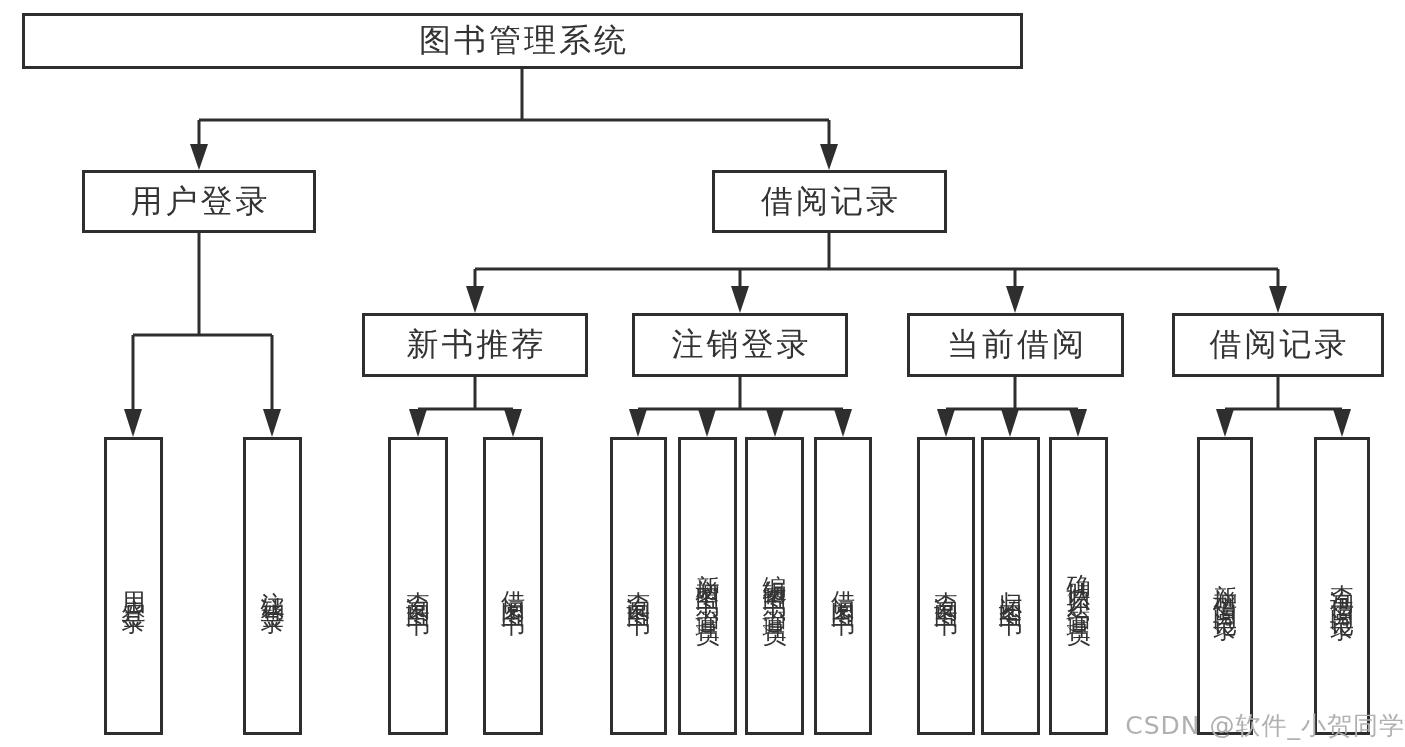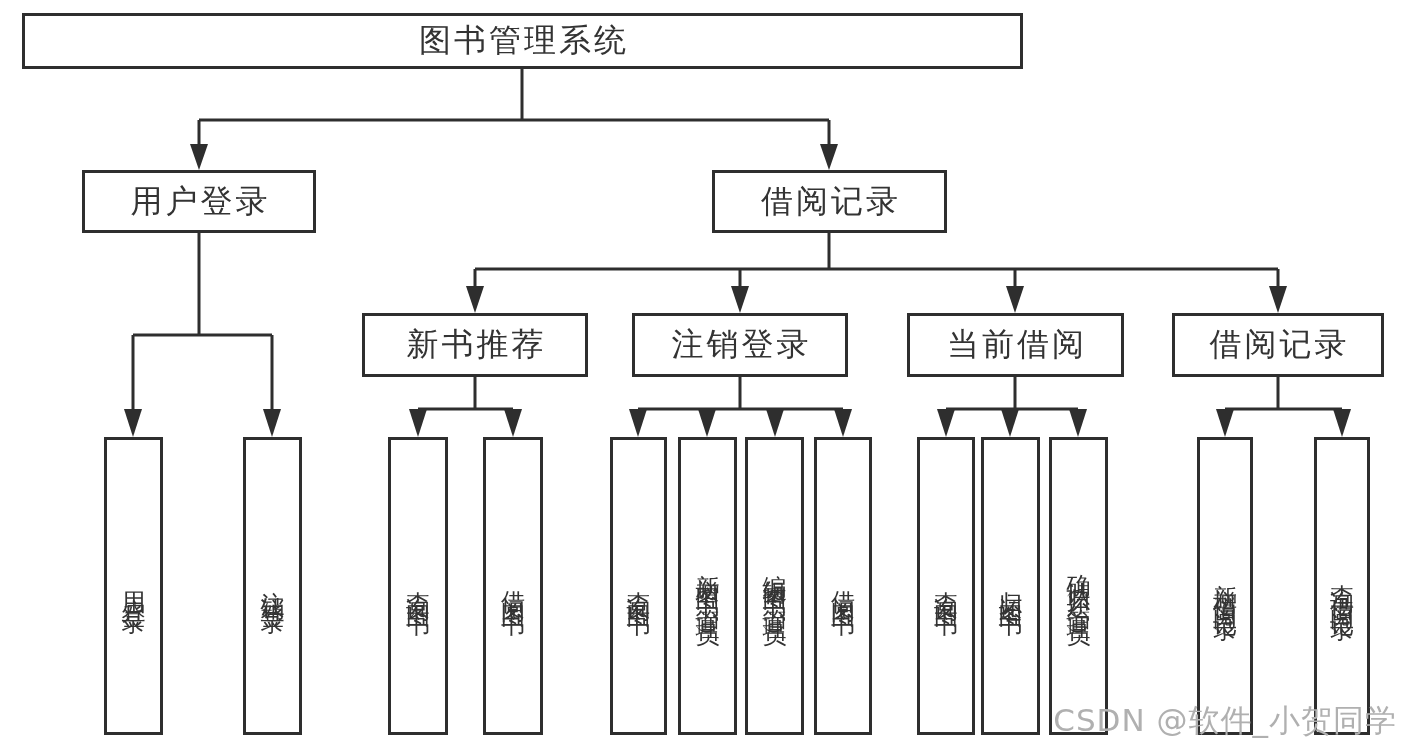--- a/index.html
+++ b/index.html
@@ -42,23 +42,23 @@
   .leaf .vlbl {
     writing-mode: vertical-rl;
     text-orientation: mixed;
     font-size: 24px;
     letter-spacing: 7px;
     line-height: 1;
     white-space: nowrap;
   }
   .watermark {
     position: absolute;
-    right: 8px;
+    right: 0;
     bottom: 5px;
-    font-size: 31px;
+    font-size: 25px;
     color: #b0b0b0;
     letter-spacing: 1px;
     white-space: nowrap;
   }
 </style>
 </head>
 <body>
 
 <div class="canvas">
 

